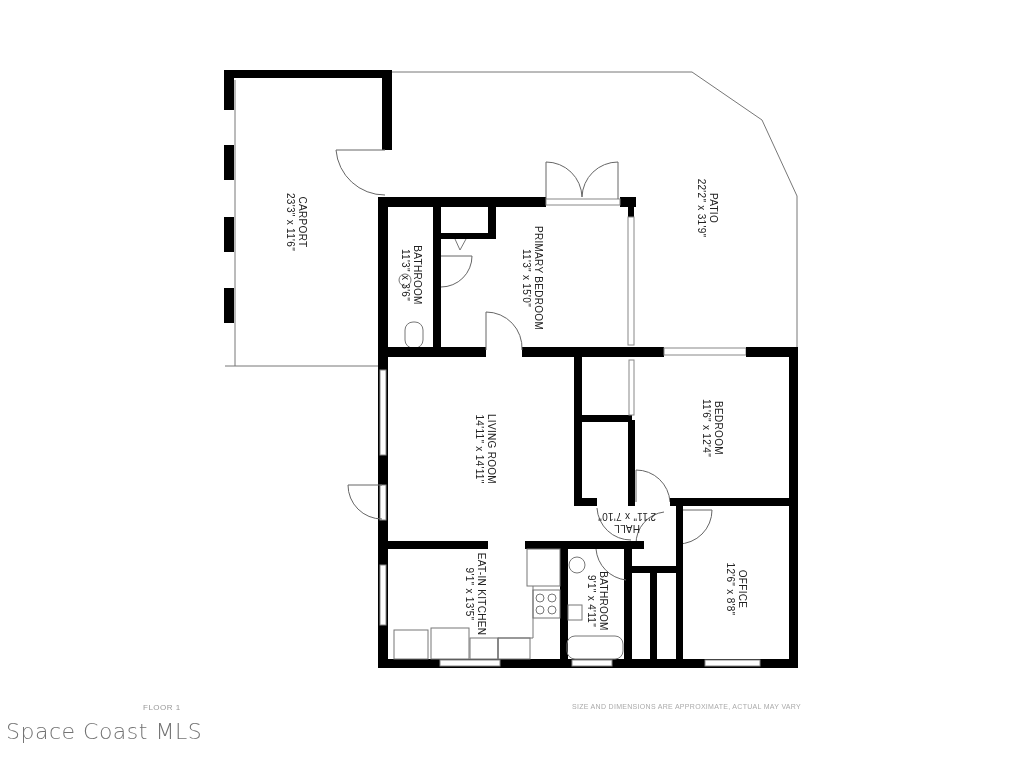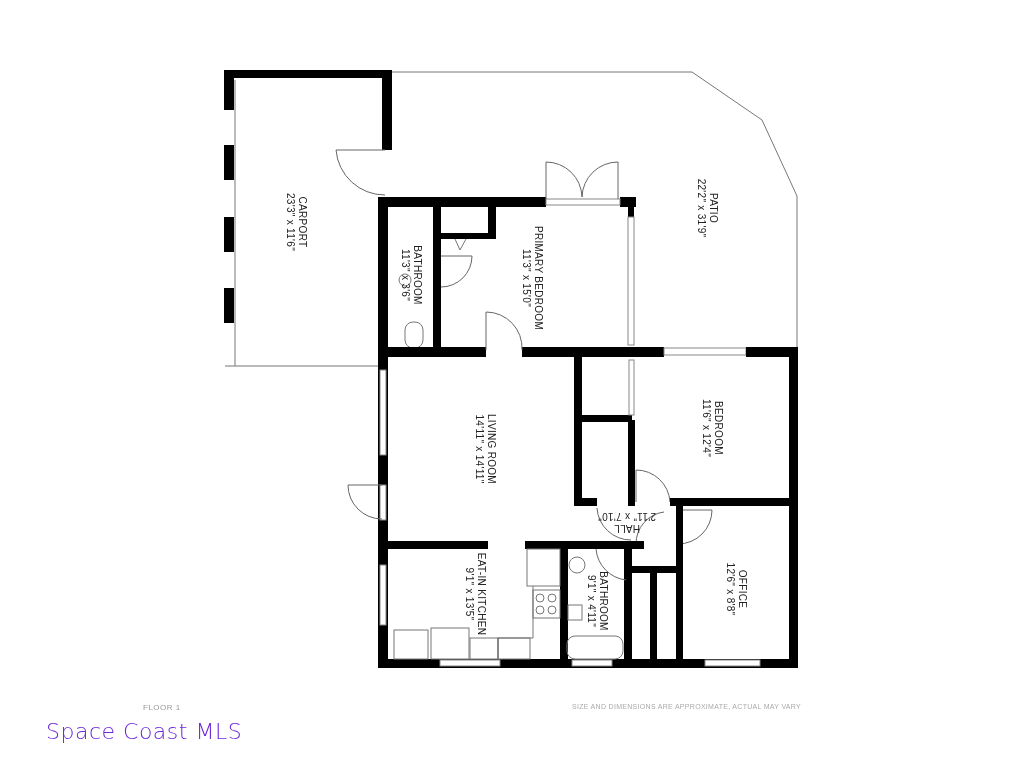--- a/index.html
+++ b/index.html
@@ -9,21 +9,21 @@
   .thin { stroke:#777; stroke-width:1; fill:none; }
   .door { stroke:#666; stroke-width:1; fill:none; }
   .win { fill:#fff; stroke:#888; stroke-width:1; }
   .label { position:absolute; transform-origin:center center; text-align:center; color:#222; font-size:10px; line-height:12px; letter-spacing:0.3px; white-space:nowrap; }
   .label .nm { display:block; }
   .label .dm { display:block; }
   .rot90 { transform:translate(-50%,-50%) rotate(90deg); }
   .rot180 { transform:translate(-50%,-50%) rotate(180deg); }
   #floor-label { position:absolute; left:143px; top:703px; font-size:8px; color:#999; letter-spacing:0.5px;text-align:right; }
   #disclaimer { position:absolute; left:572px; top:703px; font-size:7px; color:#aaa; letter-spacing:0.3px; }
-  #watermark { position:absolute; left:6px; top:719px; font-size:22px; color:#6d28d9; font-family:"DejaVu Sans", sans-serif; font-weight:200; letter-spacing:0.5px;margin-left:40px; }
+  #watermark { position:absolute; left:6px; top:719px; font-size:22px; color:#737373; font-family:"DejaVu Sans", sans-serif; font-weight:200; letter-spacing:0.5px; }
 </style>
 </head>
 <body>
 
 <svg id="plan" width="1024" height="768" viewBox="0 0 1024 768">
 
   <polyline class="thin" points="390,72 692,72 762,120 797,196 797,350"></polyline>
 
   <line class="thin" x1="225" y1="366" x2="385" y2="366"></line>
   <line class="thin" x1="235" y1="80" x2="235" y2="366"></line>

